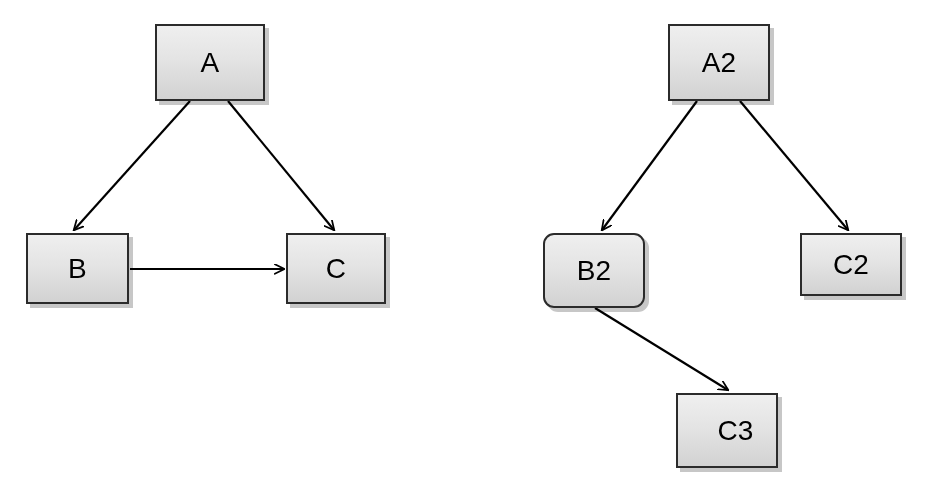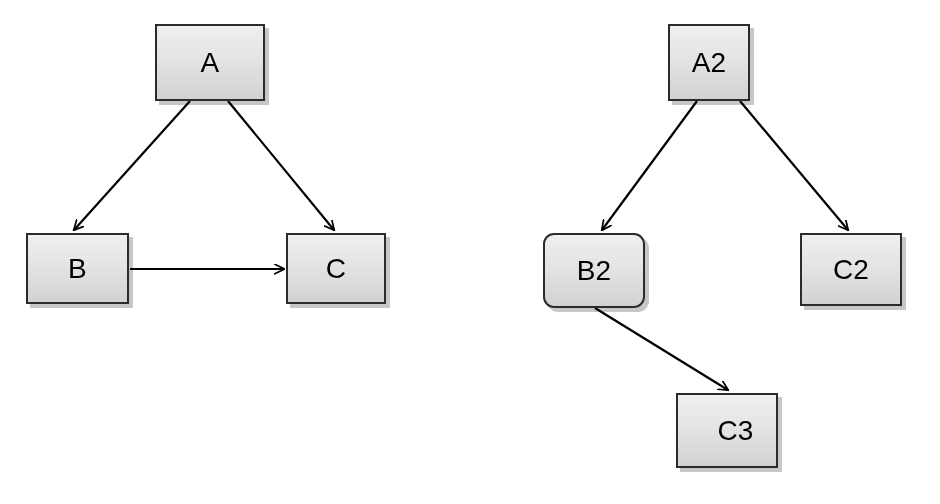--- a/index.html
+++ b/index.html
@@ -70,27 +70,27 @@
   <div id="nodes-group">
       <div class="node" style="left: 155px; top: 24px; width: 110px; height: 77px;">
         <span class="node-label">A</span>
       </div>
       <div class="node" style="left: 26px; top: 233px; width: 103px; height: 71px;">
         <span class="node-label">B</span>
       </div>
       <div class="node" style="left: 286px; top: 233px; width: 100px; height: 71px;">
         <span class="node-label">C</span>
       </div>
-      <div class="node" style="left: 668px; top: 24px; width: 82px; height: 77px;">
+      <div class="node" style="left: 668px; top: 24px; width: 102px; height: 77px;">
         <span class="node-label">A2</span>
       </div>
       <div class="node" style="left: 543px; top: 233px; width: 102px; height: 75px; border-radius: 11px;">
         <span class="node-label">B2</span>
       </div>
-      <div class="node" style="left: 800px; top: 233px; width: 102px; height: 73px; text-align: right;">
+      <div class="node" style="left: 800px; top: 233px; width: 102px; height: 63px; text-align: right;">
         <span class="node-label">C2</span>
       </div>
       <div class="node" style="left: 676px; top: 393px; width: 102px; height: 75px; padding-left: 17px;">
         <span class="node-label">C3</span>
       </div>
     </div>
 
 </div>
 
 </body></html>

